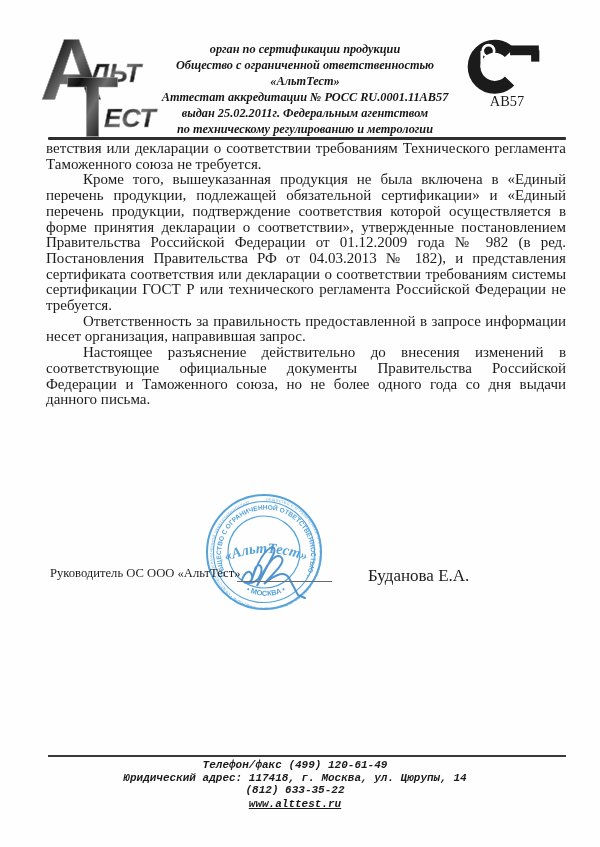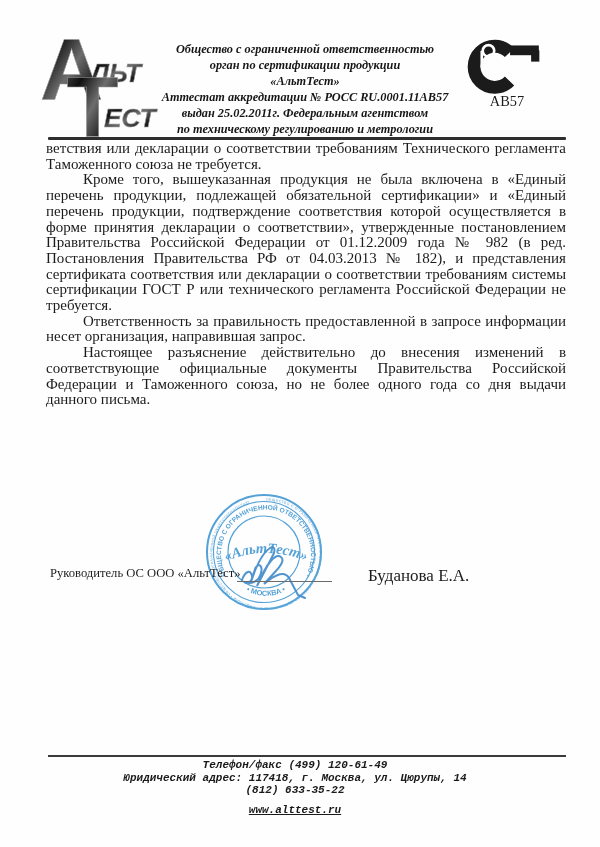--- a/index.html
+++ b/index.html
@@ -32,21 +32,21 @@
   .stamp-svg{position:absolute;left:182px;top:470px;width:164px;height:164px;}
   .sig-label{position:absolute;left:50px;top:566px;font-size:12.6px;}
   .sig-line{position:absolute;left:237px;top:566px;width:95px;height:15px;border-bottom:1.2px solid #6b6b6b;}
   .sig-name{position:absolute;left:368px;top:566px;font-size:17px;}
   
   .rule-footer{position:absolute;left:48px;top:755px;width:518px;height:1.6px;background:#3a3a3a;}
   .footer-block{
     position:absolute;left:36px;top:759px;width:518px;text-align:center;
     font-weight:bold;font-style:italic;font-size:11px;line-height:12.7px;color:#1a1a1a;font-family:Liberation Mono, monospace;
   }
-  .footer-site{display:inline-block;margin-top:7px;text-decoration:underline;}
+  .footer-site{display:inline-block;margin-top:1px;text-decoration:underline;}
 </style>
 </head>
 <body>
 
 <div class="page">
 
   <svg class="logo-svg" viewBox="0 0 130 112" aria-hidden="true">
     <defs>
       <linearGradient id="marble" x1="0" y1="0" x2="1" y2="1">
         <stop offset="0" stop-color="#555"></stop>
@@ -58,22 +58,22 @@
     </defs>
     <g font-family="'Liberation Sans',sans-serif" font-weight="bold" fill="url(#marble)" stroke="#9a9a9a" stroke-width="0.6">
       <text x="0" y="74" font-size="86">А</text>
       <text x="50" y="57" font-size="26" font-style="italic">ЛЬТ</text>
       <text x="26" y="110" font-size="84">Т</text>
       <text x="63" y="101" font-size="26" font-style="italic">ЕСТ</text>
     </g>
   </svg>
 
   <div class="org-block">
+    <div>орган по сертификации продукции</div>
     <div>Общество с ограниченной ответственностью</div>
-    <div>орган по сертификации продукции</div>
     <div>«АльтТест»</div>
     <div>Аттестат аккредитации  № РОСС RU.0001.11АВ57</div>
     <div>выдан 25.02.2011г. Федеральным агентством</div>
     <div>по техническому регулированию и метрологии</div>
   </div>
 
   <svg class="cert-mark" viewBox="0 0 84 72" aria-hidden="true">
 
     <path d="M 43.5,14.2 A 20,20 0 1 0 43.5,41.8" fill="none" stroke="#1b1b1b" stroke-width="12.5"></path>
 

